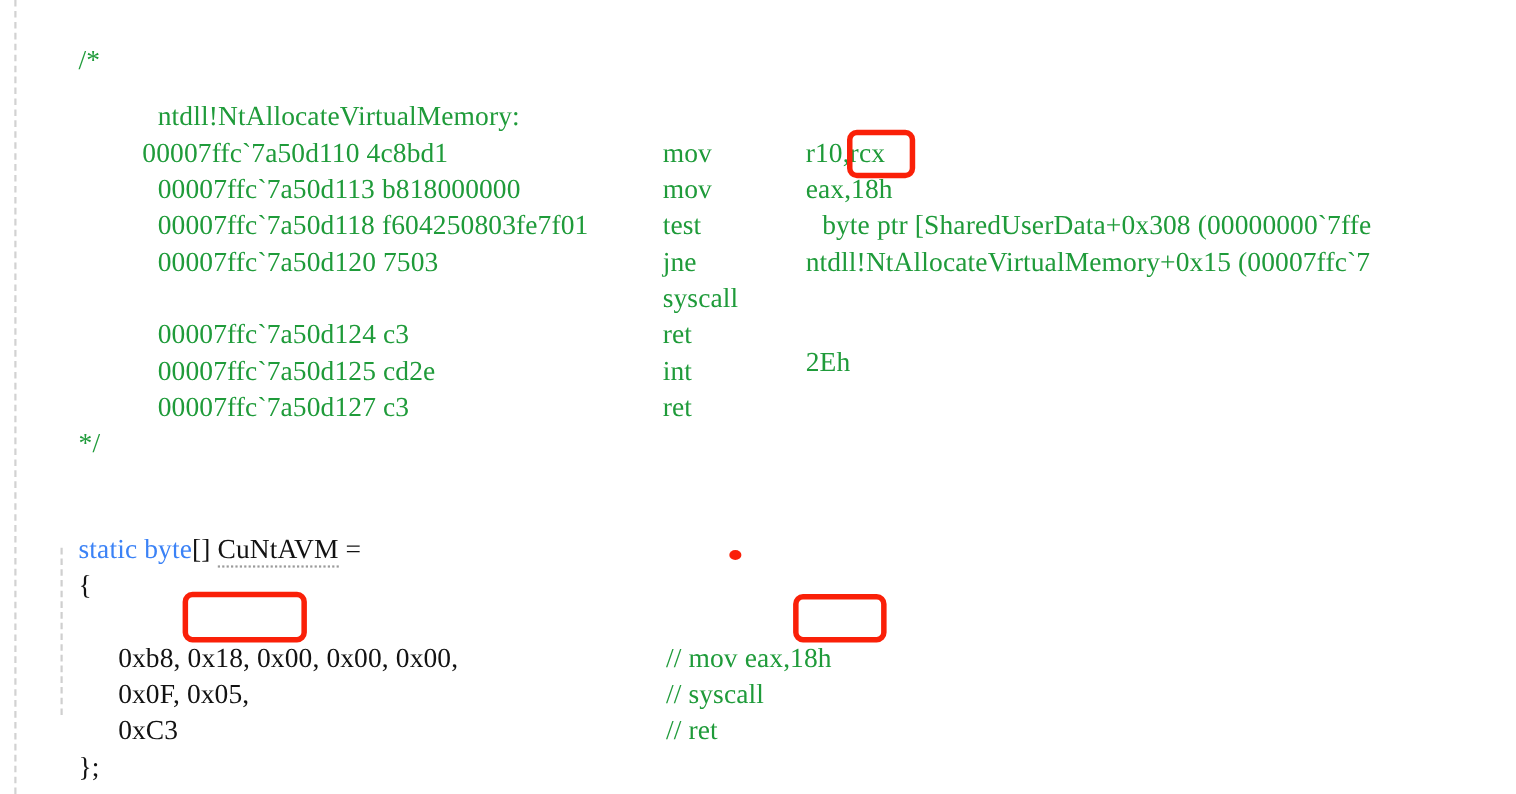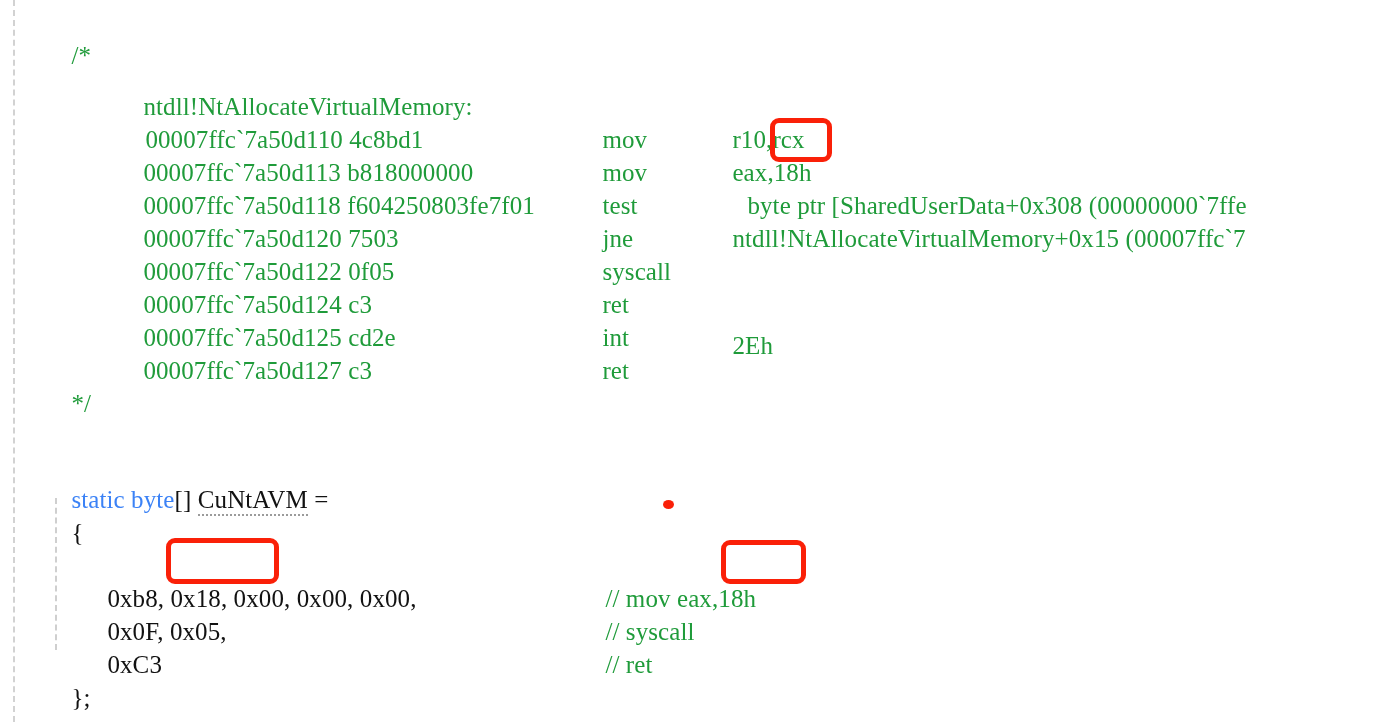--- a/index.html
+++ b/index.html
@@ -95,21 +95,21 @@
   <div class="line" style="left:46px; top:6px;">
     <span class="cmt">/*</span>
   </div>
 
   
   <div class="line" style="left:118px; top:57px;text-align:center;">
     <span class="cmt">ntdll!NtAllocateVirtualMemory:</span>
   </div>
 
   
-  <div class="line" style="left:120px; top:90px;text-align:right;">
+  <div class="line" style="left:104px; top:90px;text-align:right;">
     <span class="cmt">00007ffc`7a50d110</span><span class="cmt"> </span><span class="cmt">4c8bd1</span>
   </div>
   <div class="line" style="left:577px; top:90px;">
     <span class="cmt">mov</span>
   </div>
   <div class="line" style="left:707px; top:90px;">
     <span class="cmt">r10,rcx</span>
   </div>
 
   
@@ -139,43 +139,40 @@
     <span class="cmt">00007ffc`7a50d120</span><span class="cmt"> </span><span class="cmt">7503</span>
   </div>
   <div class="line" style="left:577px; top:189px;">
     <span class="cmt">jne</span>
   </div>
   <div class="line" style="left:707px; top:189px;">
     <span class="cmt">ntdll!NtAllocateVirtualMemory+0x15 (00007ffc`7</span>
   </div>
 
   
-  <div class="line" style="left:118px; top:222px;">
-    <span class="cmt">00007ffc`7a50d122</span><span class="cmt"> </span><span class="cmt">0f05</span>
-  </div>
   <div class="line" style="left:577px; top:222px;">
     <span class="cmt">syscall</span>
   </div>
 
   
   <div class="line" style="left:118px; top:255px;">
     <span class="cmt">00007ffc`7a50d124</span><span class="cmt"> </span><span class="cmt">c3</span>
   </div>
   <div class="line" style="left:577px; top:255px;">
     <span class="cmt">ret</span>
   </div>
 
   
   <div class="line" style="left:118px; top:288px;">
     <span class="cmt">00007ffc`7a50d125</span><span class="cmt"> </span><span class="cmt">cd2e</span>
   </div>
   <div class="line" style="left:577px; top:288px;">
     <span class="cmt">int</span>
   </div>
-  <div class="line" style="left:707px; top:296px;">
+  <div class="line" style="left:707px; top:280px;">
     <span class="cmt">2Eh</span>
   </div>
 
   
   <div class="line" style="left:118px; top:321px;">
     <span class="cmt">00007ffc`7a50d127</span><span class="cmt"> </span><span class="cmt">c3</span>
   </div>
   <div class="line" style="left:577px; top:321px;">
     <span class="cmt">ret</span>
   </div>

